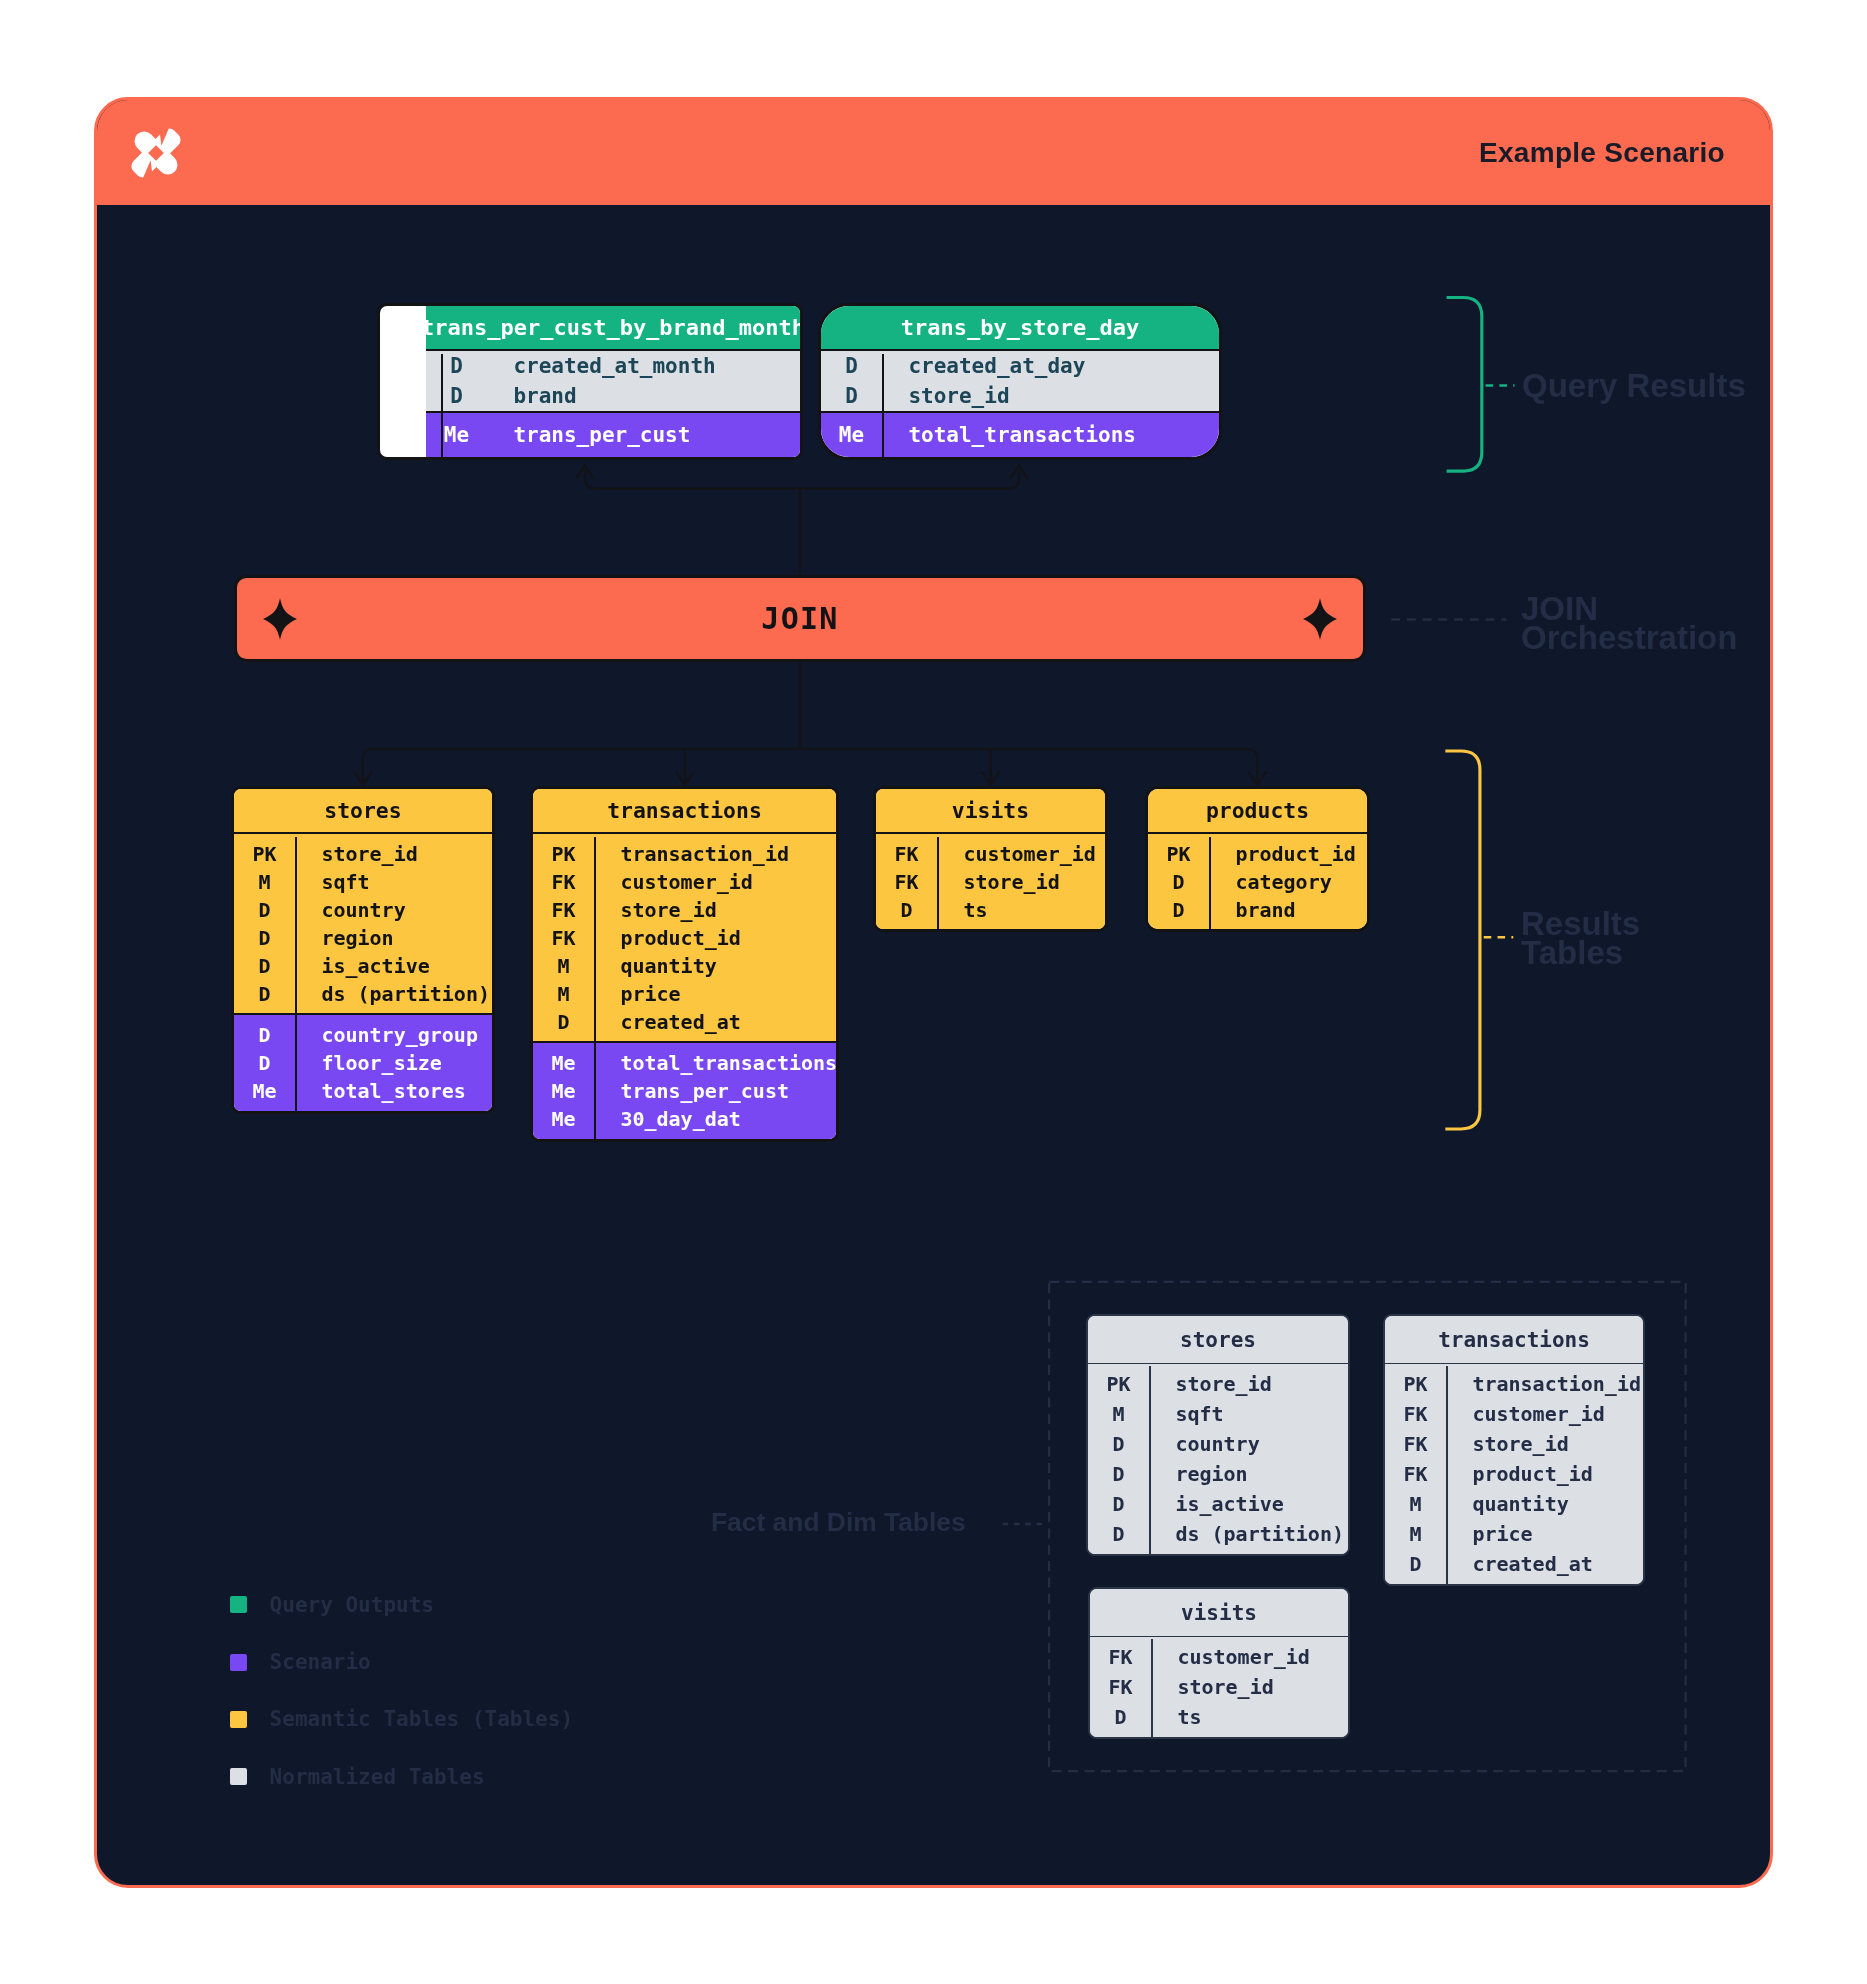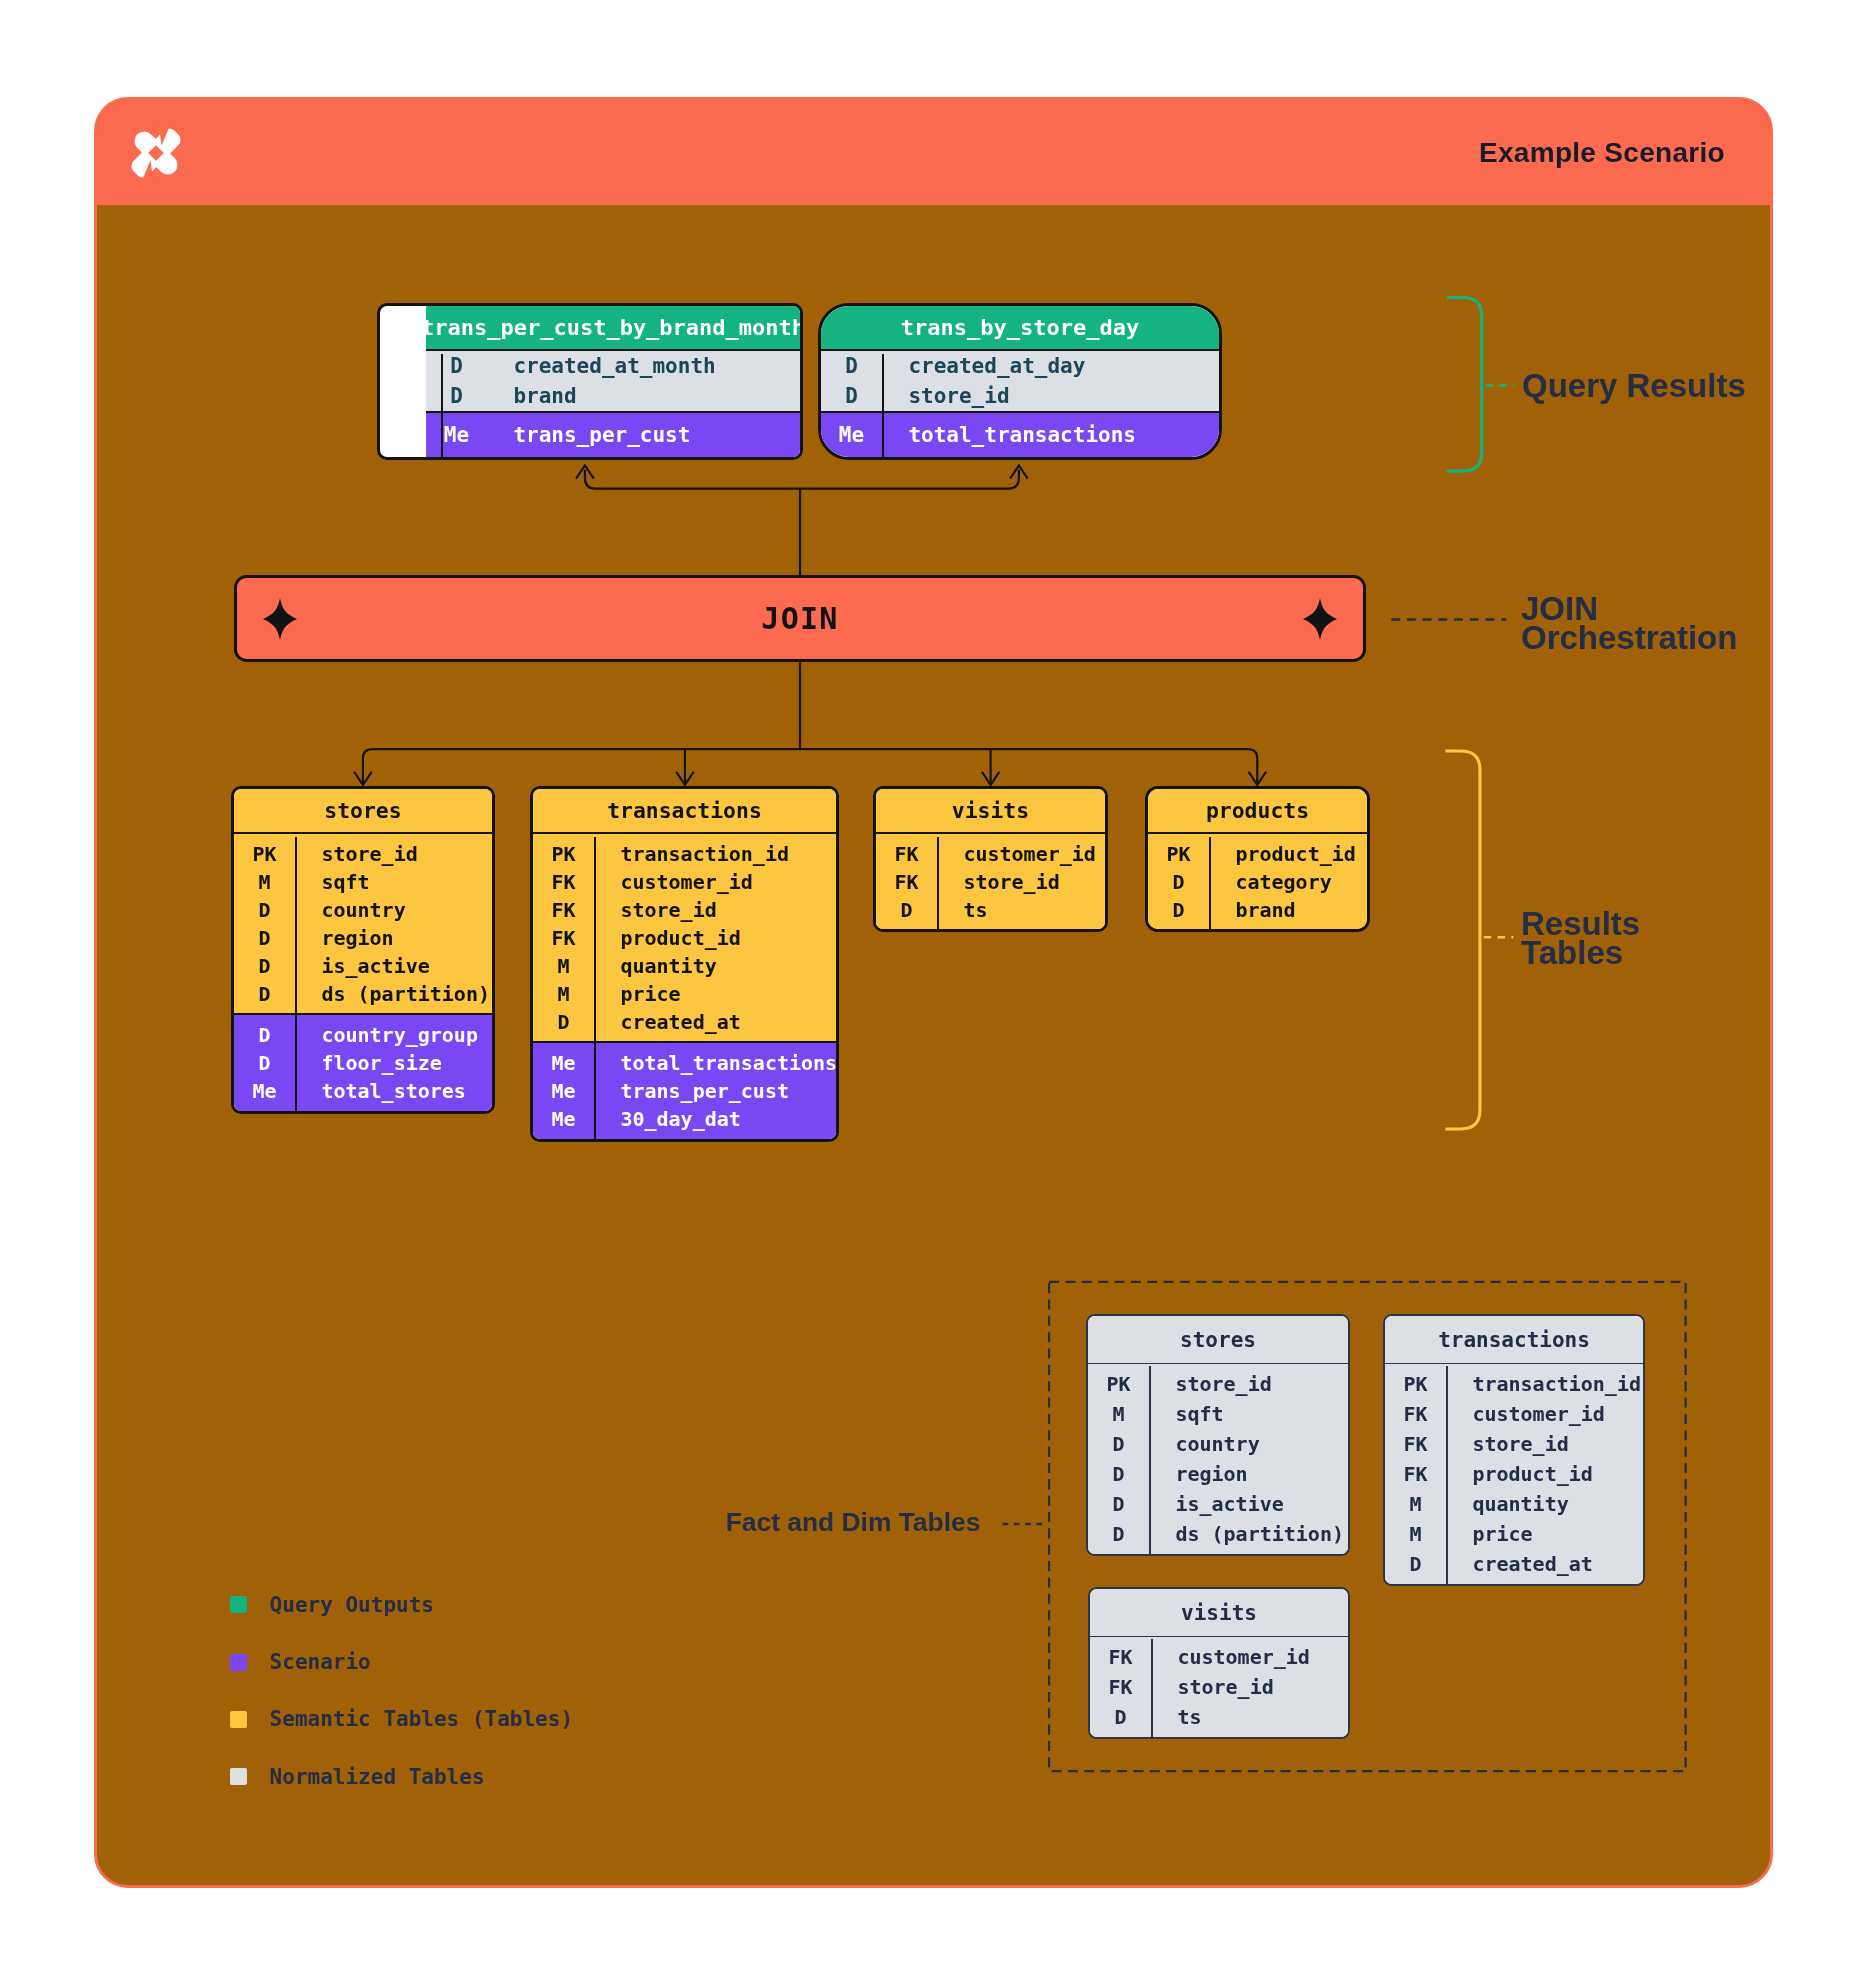--- a/index.html
+++ b/index.html
@@ -11,21 +11,21 @@
     --navy:#232D46;
     --ink:#131316;
     --teal-text:#1C4557;
   }
   *{margin:0;padding:0;box-sizing:border-box;}
   body{background:#ffffff;font-family:"Liberation Sans",sans-serif;}
   .page{position:relative;width:1868px;height:1985px;background:#fff;overflow:hidden;}
 
   
   .card{position:absolute;left:94px;top:97px;width:1679px;height:1791px;
-        border:3.1px solid var(--orange);border-radius:34px;background:#a16207;overflow:hidden;}
+        border:3.1px solid var(--orange);border-radius:34px;background:#0f172a;overflow:hidden;}
   .card-header{position:relative;width:100%;height:105px;background:var(--orange);}
   .logo{position:absolute;left:29px;top:50%;transform:translateY(-50%);}
   .title{position:absolute;right:45px;top:50%;transform:translateY(-50%);
          font-size:28px;font-weight:700;color:#181C28;letter-spacing:0.3px;}
 
   
   .overlay{position:absolute;left:0;top:0;pointer-events:none;}
 
   
   .tbl{position:absolute;border:3.1px solid var(--ink);border-radius:10px;overflow:hidden;
@@ -73,21 +73,21 @@
   .joinbar .join-label{font-family:"DejaVu Sans Mono",monospace;font-weight:700;
            font-size:30px;color:var(--ink);letter-spacing:1.3px;}
   .spark{position:absolute;top:50%;transform:translateY(-50%);}
   .spark.left{left:26.4px;} .spark.right{right:26.4px;}
 
   
   .annot{position:absolute;color:var(--navy);font-weight:700;font-size:33px;line-height:29px;}
   #annot-query{left:1522px;top:371px;}
   #annot-join{left:1521px;top:594px;}
   #annot-semantic{left:1521px;top:909px;}
-  #annot-factdim{left:711px;top:1508px;width:284px;text-align:center;font-size:26.4px;}
+  #annot-factdim{left:711px;top:1508px;width:284px;text-align:left;font-size:26.4px;}
 
   
   .legend{position:absolute;left:230px;top:1594px;display:flex;flex-direction:column;gap:36px;}
   .legend-row{display:flex;align-items:center;height:21.4px;}
   .legend-swatch{width:17px;height:17px;border-radius:1.9px;flex:0 0 17px;}
   .legend-label{margin-left:22.6px;font-family:"DejaVu Sans Mono",monospace;font-weight:700;
                 font-size:21px;color:var(--navy);white-space:nowrap;}
 </style>
 </head>
 <body>

